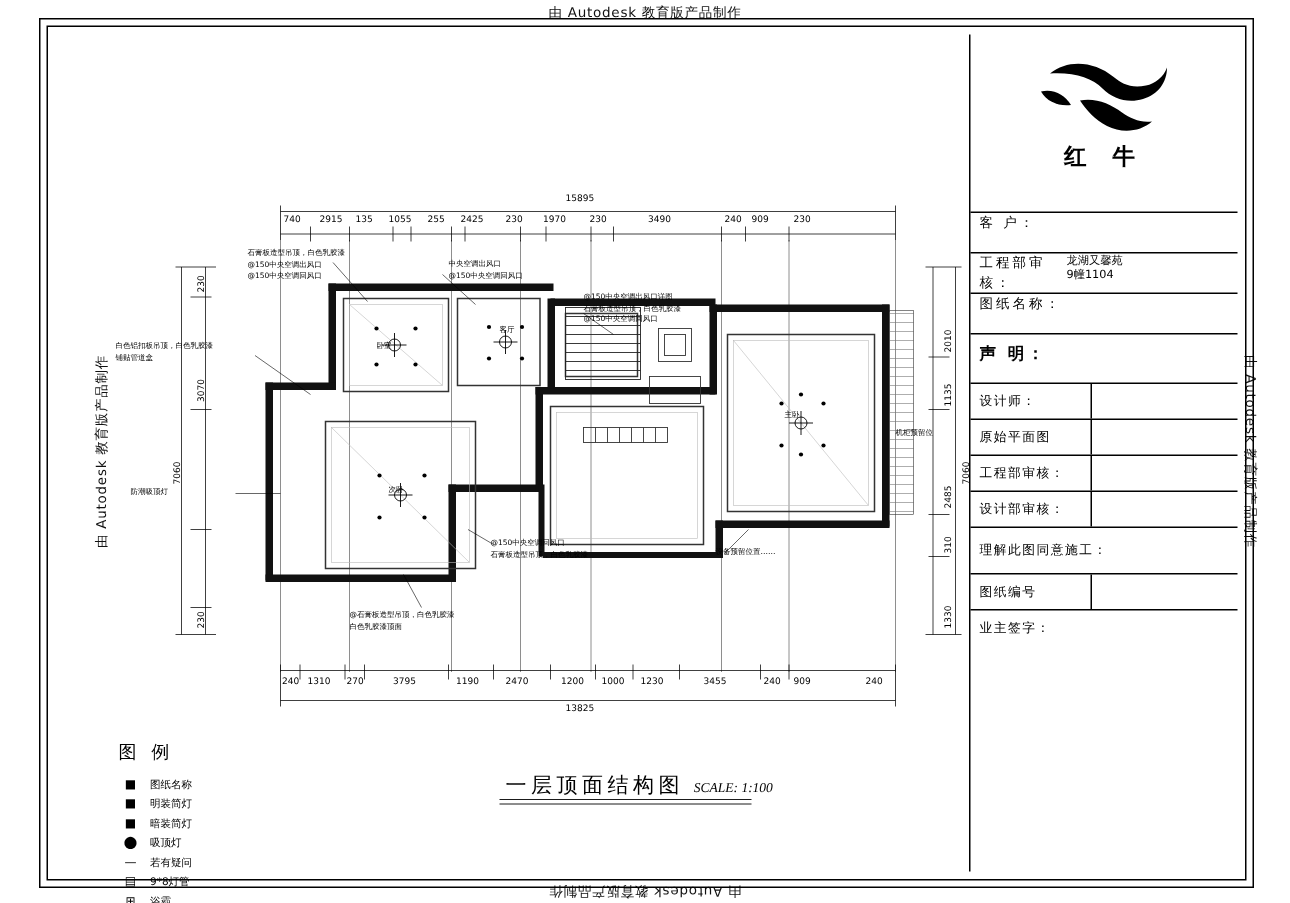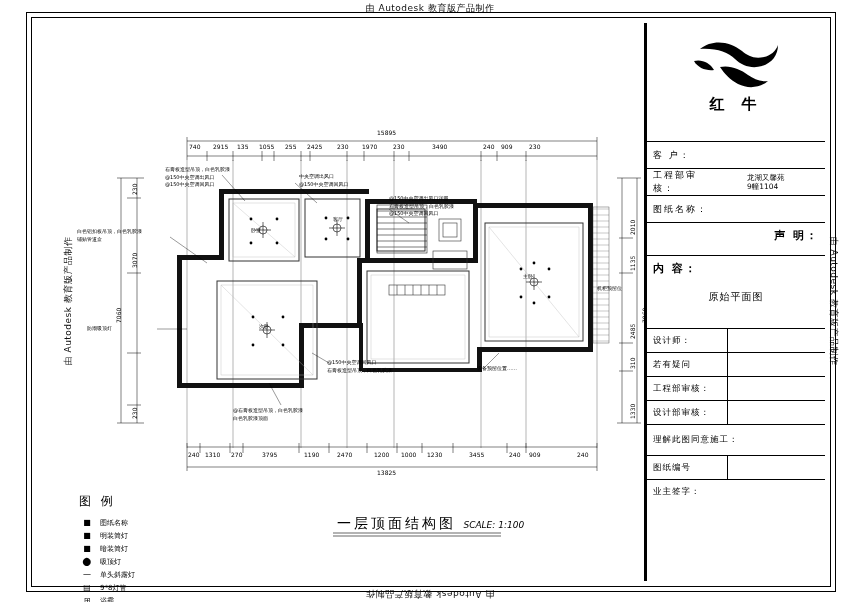--- a/index.html
+++ b/index.html
@@ -8,51 +8,51 @@
   .wm{position:absolute;font-size:9px;color:#111;letter-spacing:.5px;white-space:nowrap;}
   .wm-top{top:2px;left:50%;transform:translateX(-50%);}
   .wm-bottom{bottom:2px;left:50%;transform:translateX(-50%) rotate(180deg);}
   .wm-left{left:4px;top:50%;transform:translateY(-50%) rotate(-90deg);transform-origin:center;}
   .wm-right{right:-38px;top:50%;transform:translateY(-50%) rotate(90deg);transform-origin:center;}
 
   .sheet{position:absolute;left:26px;top:12px;width:808px;height:578px;border:1px solid #000;}
   .sheet-inner{position:absolute;left:4px;top:4px;right:4px;bottom:4px;border:1px solid #000;}
 
   
-  .title-block{position:absolute;right:5px;top:5px;width:178px;bottom:5px;border-left:3px solid #000000;}
+  .title-block{position:absolute;right:5px;top:5px;width:178px;bottom:5px;border-left:1px solid #000000;}
   .tb-logo{height:118px;border-bottom:1px solid #000;position:relative;}
   .logo-mark{position:absolute;left:50%;top:14px;transform:translateX(-50%);}
   .brand-cn{position:absolute;left:0;right:0;top:72px;text-align:center;font-size:15px;font-weight:bold;letter-spacing:6px;}
   .brand-cn2{position:absolute;left:0;right:0;top:94px;text-align:center;font-size:13px;font-weight:bold;letter-spacing:6px;}
 
-  .tb-row{border-bottom:1px solid #000;height:26px;display:flex;align-items:center;font-size:9px;}
+  .tb-row{border-bottom:1px solid #000;height:26px;display:flex;font-size:9px;}
   .tb-row .lab{width:58px;padding-left:6px;letter-spacing:2px;}
-  .tb-row .val{flex:1;font-size:7.5px;line-height:1.25;padding-right:4px;margin-left:36px;}
-  .tb-note{border-bottom:1px solid #000;padding:5px 6px 8px 6px;text-align:right;}
+  .tb-row .val{flex:1;font-size:7.5px;line-height:1.25;padding-right:4px;}
+  .tb-note{border-bottom:1px solid #000;padding:5px 6px 8px 6px;}
   .tb-note .h{font-size:11px;font-weight:bold;letter-spacing:2px;margin-bottom:4px;}
   .tb-note ul{margin:0;padding-left:10px;}
   .tb-note li{font-size:7px;line-height:1.45;margin-bottom:2px;list-style:none;position:relative;}
   .tb-note li:before{content:"·";position:absolute;left:-8px;}
   .tb-content{border-bottom:1px solid #000;height:62px;padding:5px 6px;}
   .tb-content .h{font-size:11px;font-weight:bold;letter-spacing:2px;}
   .tb-content .v{font-size:10px;margin-top:14px;text-align:center;letter-spacing:1px;}
   .tb-row2{border-bottom:1px solid #000;height:23px;display:flex;align-items:center;font-size:8.5px;}
   .tb-row2 .lab{width:74px;padding-left:6px;letter-spacing:1px;}
   .tb-row2 .div{width:1px;background:#000;height:100%;}
   .tb-last{height:24px;display:flex;align-items:center;font-size:8.5px;}
   .tb-last .lab{padding-left:6px;letter-spacing:1px;}
 
   
   .draw{position:absolute;left:5px;top:5px;right:190px;bottom:5px;}
   .lbl{position:absolute;font-size:6px;color:#000;white-space:nowrap;}
   .lbl-v{position:absolute;font-size:6px;color:#000;white-space:nowrap;transform:rotate(-90deg);transform-origin:left top;}
 
   .note{position:absolute;font-size:5px;line-height:1.5;color:#000;white-space:nowrap;}
 
-  .caption{position:absolute;left:300px;top:492px;font-size:14px;letter-spacing:3px;}
+  .caption{position:absolute;left:300px;top:492px;font-size:14px;letter-spacing:3px;font-family:Liberation Serif, serif;}
   .caption .sc{font-size:9px;font-style:italic;letter-spacing:0;}
 
   .legend{position:absolute;left:42px;top:470px;width:130px;}
   .legend .lh{font-size:12px;font-weight:normal;letter-spacing:3px;margin-bottom:6px;}
   .legend .li{display:flex;align-items:center;height:13px;font-size:7px;}
   .legend .sym{width:16px;text-align:center;margin-right:5px;font-size:8px;}
 </style>
 </head>
 <body>
 
@@ -374,21 +374,21 @@
         <div class="li">
           <span class="sym">■</span>
           <span>暗装简灯</span>
         </div>
         <div class="li">
           <span class="sym">⬤</span>
           <span>吸顶灯</span>
         </div>
         <div class="li">
           <span class="sym">—</span>
-          <span>单头斜露灯</span>
+          <span>若有疑问</span>
         </div>
         <div class="li">
           <span class="sym">▤</span>
           <span>9*8灯管</span>
         </div>
         <div class="li">
           <span class="sym">⊞</span>
           <span>浴霸</span>
         </div>
 
@@ -419,32 +419,28 @@
       </div>
       <div class="tb-row">
         <span class="lab">图纸名称：</span>
         <span class="val"></span>
       </div>
 
       <div class="tb-note">
         <div class="h">声 明：</div>
       </div>
 
-      <div class="tb-content">
-        <div class="h">内 容：</div>
-        <div class="v">原始平面图</div>
-      </div>
 
       <div class="tb-row2">
         <span class="lab">设计师：</span>
         <span class="div"></span>
         <span style="flex:1"></span>
       </div>
       <div class="tb-row2">
-        <span class="lab">若有疑问</span>
+        <span class="lab">原始平面图</span>
         <span class="div"></span>
         <span style="flex:1"></span>
       </div>
       <div class="tb-row2">
         <span class="lab">工程部审核：</span>
         <span class="div"></span>
         <span style="flex:1"></span>
       </div>
       <div class="tb-row2">
         <span class="lab">设计部审核：</span>

